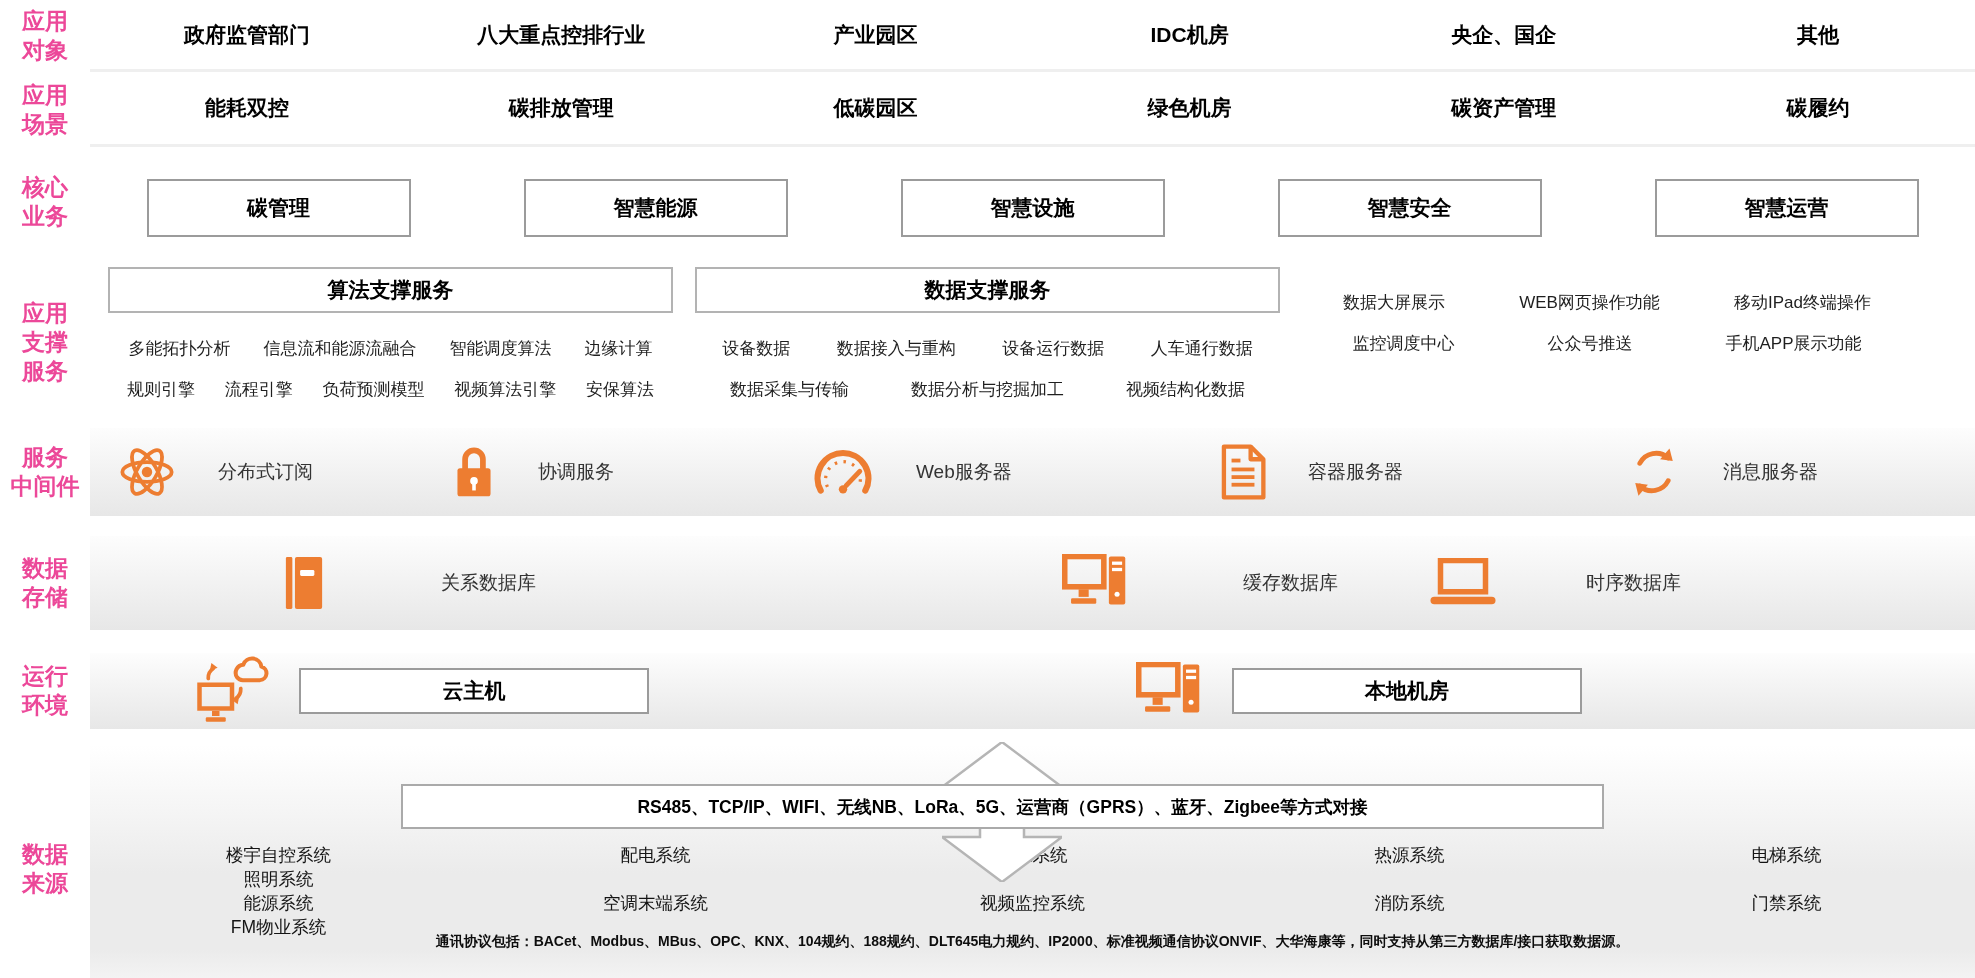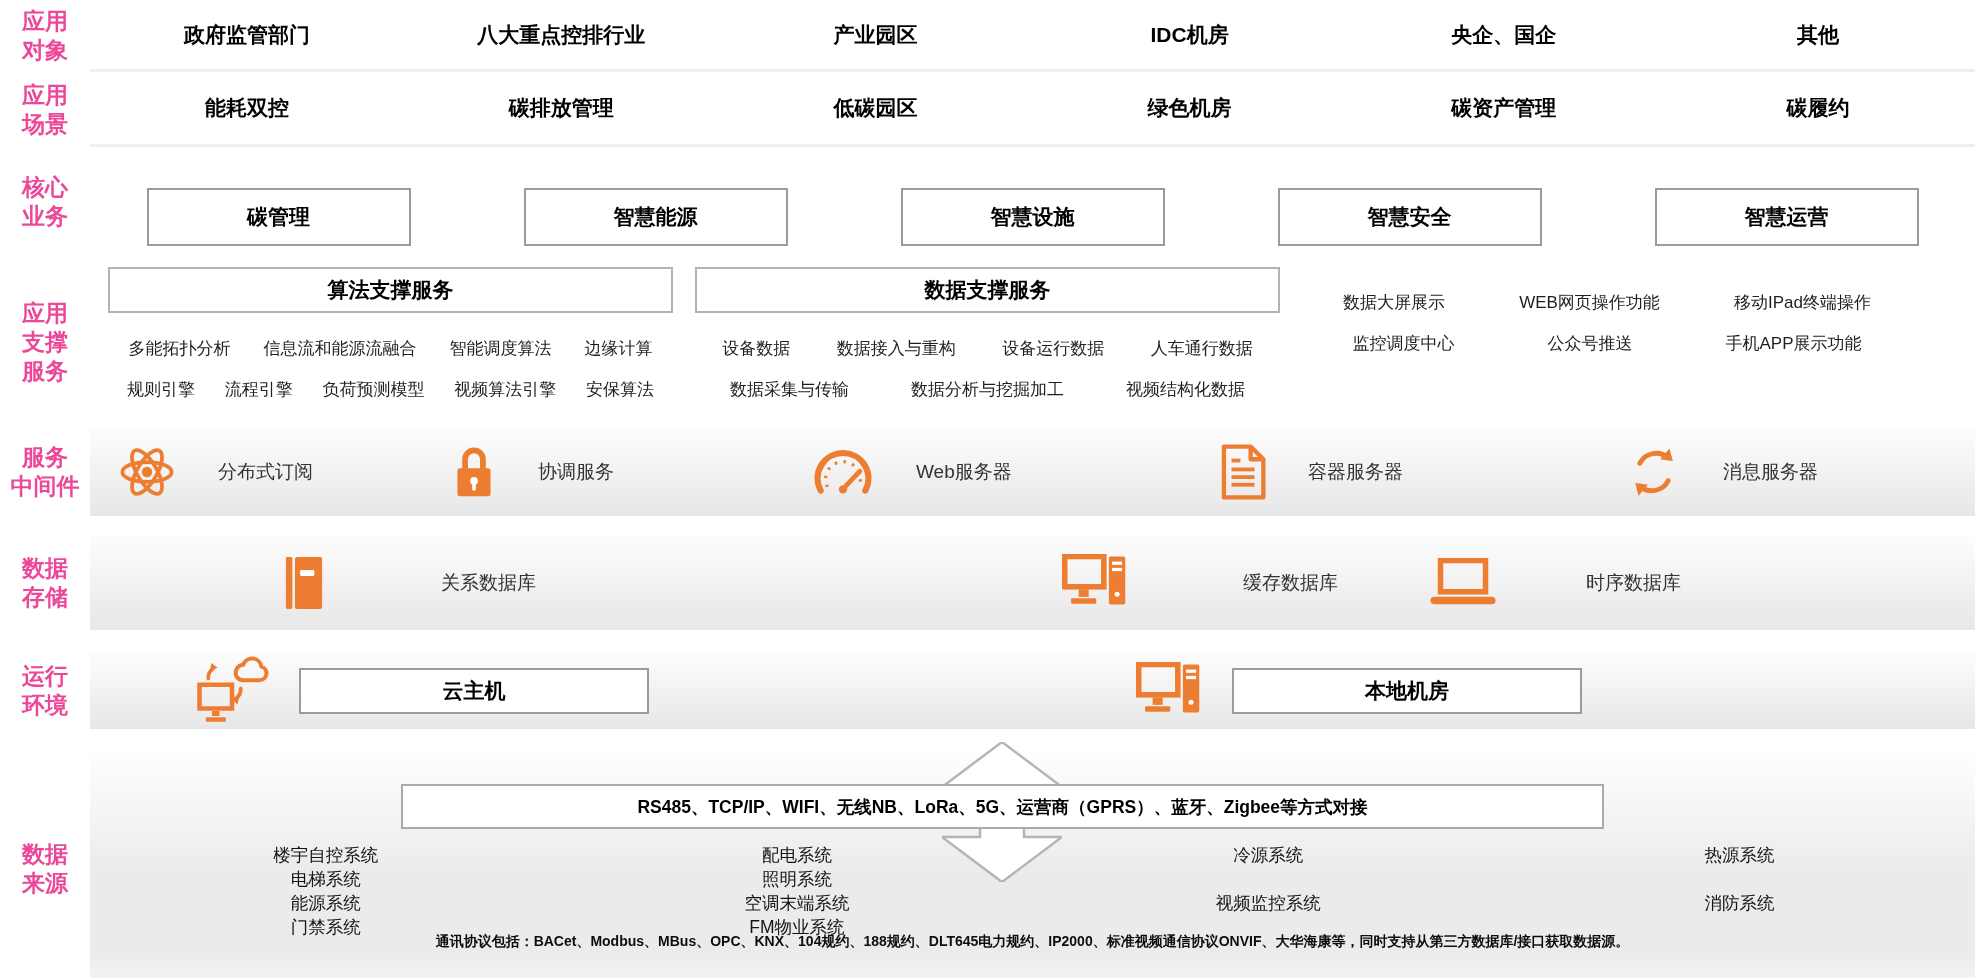--- a/index.html
+++ b/index.html
@@ -14,21 +14,21 @@
 
   
   .r1 { height:72px; } .r2 { height:75px; }
   .grid6 { display:grid; grid-template-columns:repeat(6,1fr); align-items:center; height:100%; }
   .cell6 { text-align:center; font-size:21px; font-weight:bold; }
   .r1 .content, .r2 .content { border-bottom:3px solid #efefef; }
 
   
   .r3 { height:110px; }
   .grid5 { display:grid; grid-template-columns:repeat(5,1fr); height:100%; padding-top:32px; }
-  .biz-box { width:264px; height:58px; margin:9px auto; border:2px solid #9b9b9b; display:flex; align-items:center; justify-content:center; font-size:21px; font-weight:bold; background:#fff; }
+  .biz-box { width:264px; height:58px; margin:0 auto; border:2px solid #9b9b9b; display:flex; align-items:center; justify-content:center; font-size:21px; font-weight:bold; background:#fff; }
 
   
   .r4 { height:171px; }
   .sg-wrap { display:flex; gap:22px; padding:10px 24px 0 18px; height:100%; }
   .sg1 { width:565px; } .sg2 { width:585px; } .sg3 { width:610px; }
   .sg-head { height:46px; border:2px solid #b3b3b3; background:#fff; display:flex; align-items:center; justify-content:center; font-size:21px; font-weight:bold; }
   .sg-line { display:flex; justify-content:space-around; align-items:center; margin-top:24px; padding:0 4px; }
   .sg-line2 { margin-top:18px; }
   .sg-item { font-size:17px; color:#1f1f1f; white-space:nowrap; }
 
@@ -48,21 +48,21 @@
   
   .r7 { height:76px; margin-top:23px; }
   .rt { position:absolute; top:0; height:100%; display:flex; align-items:center; gap:30px; }
   .rt-box { width:350px; height:46px; border:2px solid #9b9b9b; background:#fff; display:flex; align-items:center; justify-content:center; font-size:21px; font-weight:bold; }
 
   
   .r8 { height:233px; margin-top:16px; }
   .r8-bg { background:linear-gradient(180deg,#ffffff 0%,#f6f6f6 25%,#ebebeb 55%,#ebebeb 88%,#f3f3f3 100%); }
   .big-arrow { position:absolute; left:852px; top:-3px; z-index:1; }
   .connect-box { position:absolute; left:311px; top:39px; width:1203px; height:45px; border:2px solid #aaa; background:#fff; z-index:2; display:flex; align-items:center; justify-content:center; font-size:17.5px; font-weight:bold; }
-  .sys-row { position:absolute; left:0; right:0; display:grid; grid-template-columns:repeat(4,1fr); }
+  .sys-row { position:absolute; left:0; right:0; display:grid; grid-template-columns:repeat(5,1fr); }
   .sys-row1 { top:98px; } .sys-row2 { top:146px; }
   .sys-item { text-align:center; font-size:17.5px; color:#141414; white-space:nowrap; }
   .protocol-note { position:absolute; left:0; right:0; top:188px; text-align:center; font-size:14px; font-weight:bold; color:#0d0d0d; }
 </style>
 </head>
 <body>
 
 <div class="canvas">
 
   <div class="row r1">

